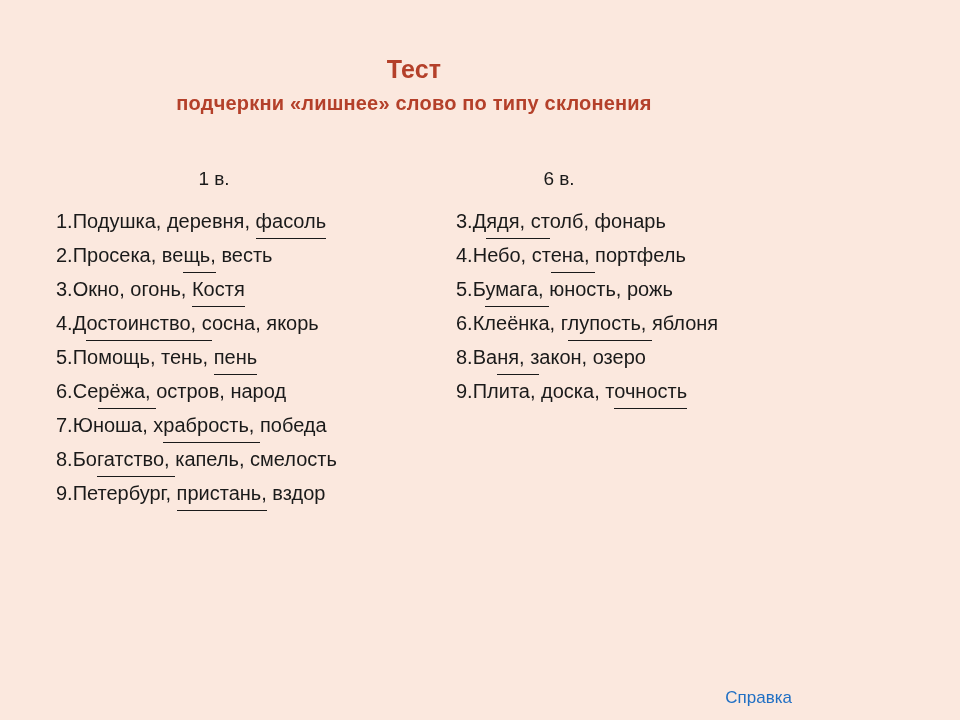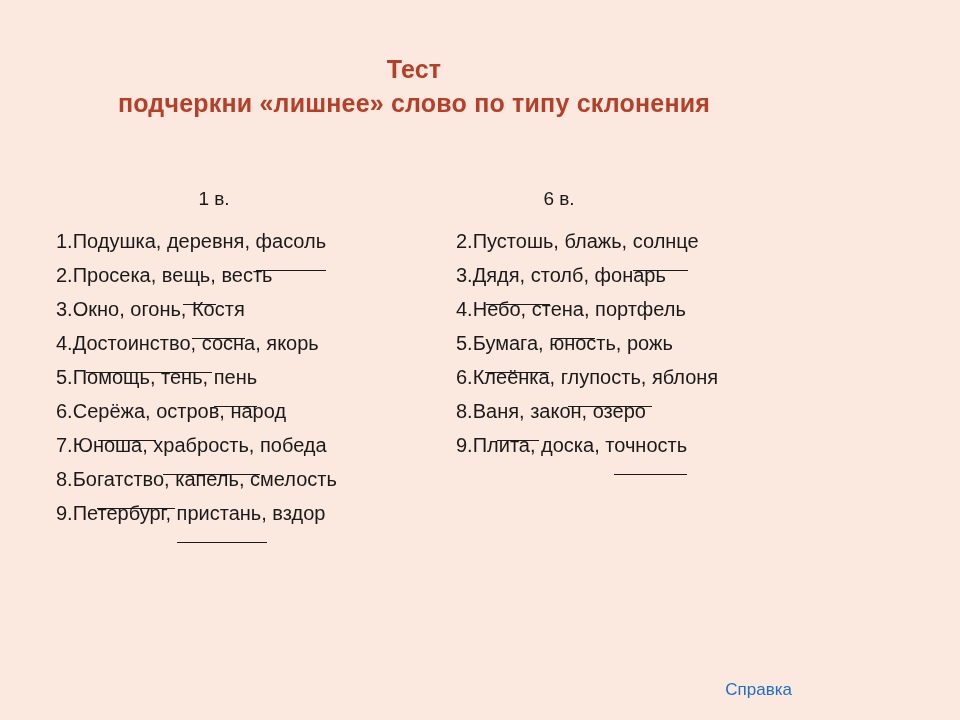--- a/index.html
+++ b/index.html
@@ -28,34 +28,33 @@
   .title-line1 {
     color: #b4402a;
     font-weight: bold;
     font-size: 25px;
     line-height: 34px;
     letter-spacing: 0.2px;
   }
   .title-line2 {
     color: #b4402a;
     font-weight: bold;
-    font-size: 25px;
+    font-size: 20px;
     line-height: 34px;
     letter-spacing: 0.2px;
   }
   .columns {
     display: flex;
     margin-top: 48px;
     padding: 0 56px 0 56px;
     box-sizing: border-box;
   }
   .col {
     width: 50%;
     box-sizing: border-box;
-    margin-top: 20px;
   }
   .col-left {
     padding-left: 0px;
   }
   .col-right {
     padding-left: 42px;
   }
   .col-head {
     text-align: center;
     font-size: 19px;
@@ -69,26 +68,26 @@
     padding-right: 110px;
   }
   .item {
     font-size: 20px;
     line-height: 34px;
     white-space: nowrap;
     color: #1a1a1a;
   }
   .u {
     border-bottom: 1px solid #1a1a1a;
-    padding-bottom: 18px;
+    padding-bottom: 6px;
   }
   .footer-link {
     position: absolute;
     right: 36px;
-    bottom: 20px;
+    bottom: 12px;
     color: #1f6fc4;
     font-size: 17px;
     cursor: pointer;
   }
 </style>
 </head>
 <body>
 
 <div class="slide">
 
@@ -108,21 +107,20 @@
           <div class="item"><span>5.</span><span>Помощь, тень, </span><span class="u">пень </span></div>
           <div class="item"><span>6.</span><span>Се</span><span class="u">рёжа, </span><span>остров, народ</span></div>
           <div class="item"><span>7.</span><span>Юноша, х</span><span class="u">рабрость, </span><span>победа</span></div>
           <div class="item"><span>8.</span><span>Бо</span><span class="u">гатство, </span><span>капель, смелость</span></div>
           <div class="item"><span>9.</span><span>Петербург, </span><span class="u">пристань,</span><span> вздор</span></div>
         </div>
     </div>
     <div class="col col-right">
       <div class="col-head">6 в.</div>
       <div class="col-items">
-          <div class="item"><span>2.</span><span>Пустошь, блажь, </span><span class="u">солнц</span><span>е</span></div>
           <div class="item"><span>3.</span><span>Д</span><span class="u">ядя, ст</span><span>олб, фонарь</span></div>
           <div class="item"><span>4.</span><span>Небо, ст</span><span class="u">ена, </span><span>портфель</span></div>
           <div class="item"><span>5.</span><span>Б</span><span class="u">умага, </span><span>юность, рожь</span></div>
           <div class="item"><span>6.</span><span>Клеёнка, г</span><span class="u">лупость, </span><span>яблоня</span></div>
           <div class="item"><span>8.</span><span>Ва</span><span class="u">ня, з</span><span>акон, озеро</span></div>
           <div class="item"><span>9.</span><span>Плита, доска, т</span><span class="u">очность </span></div>
         </div>
     </div>
   </div>
 

